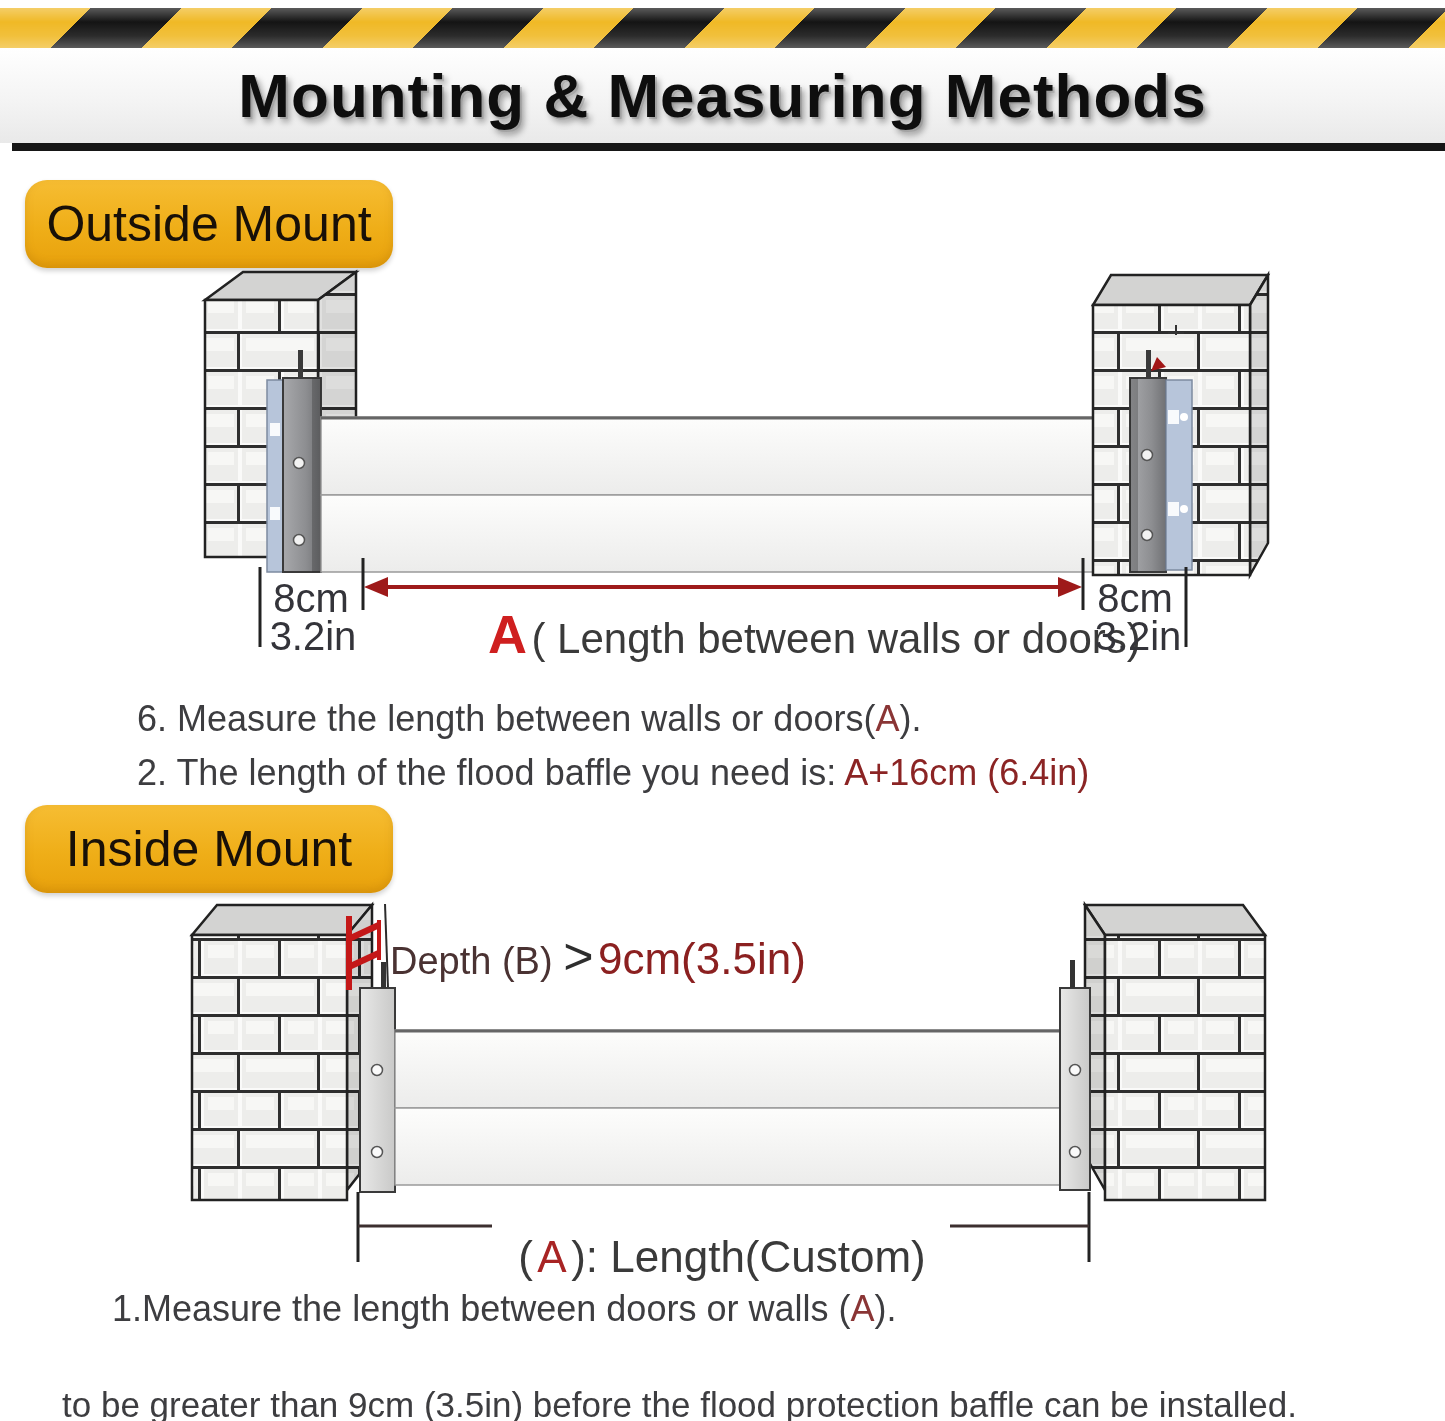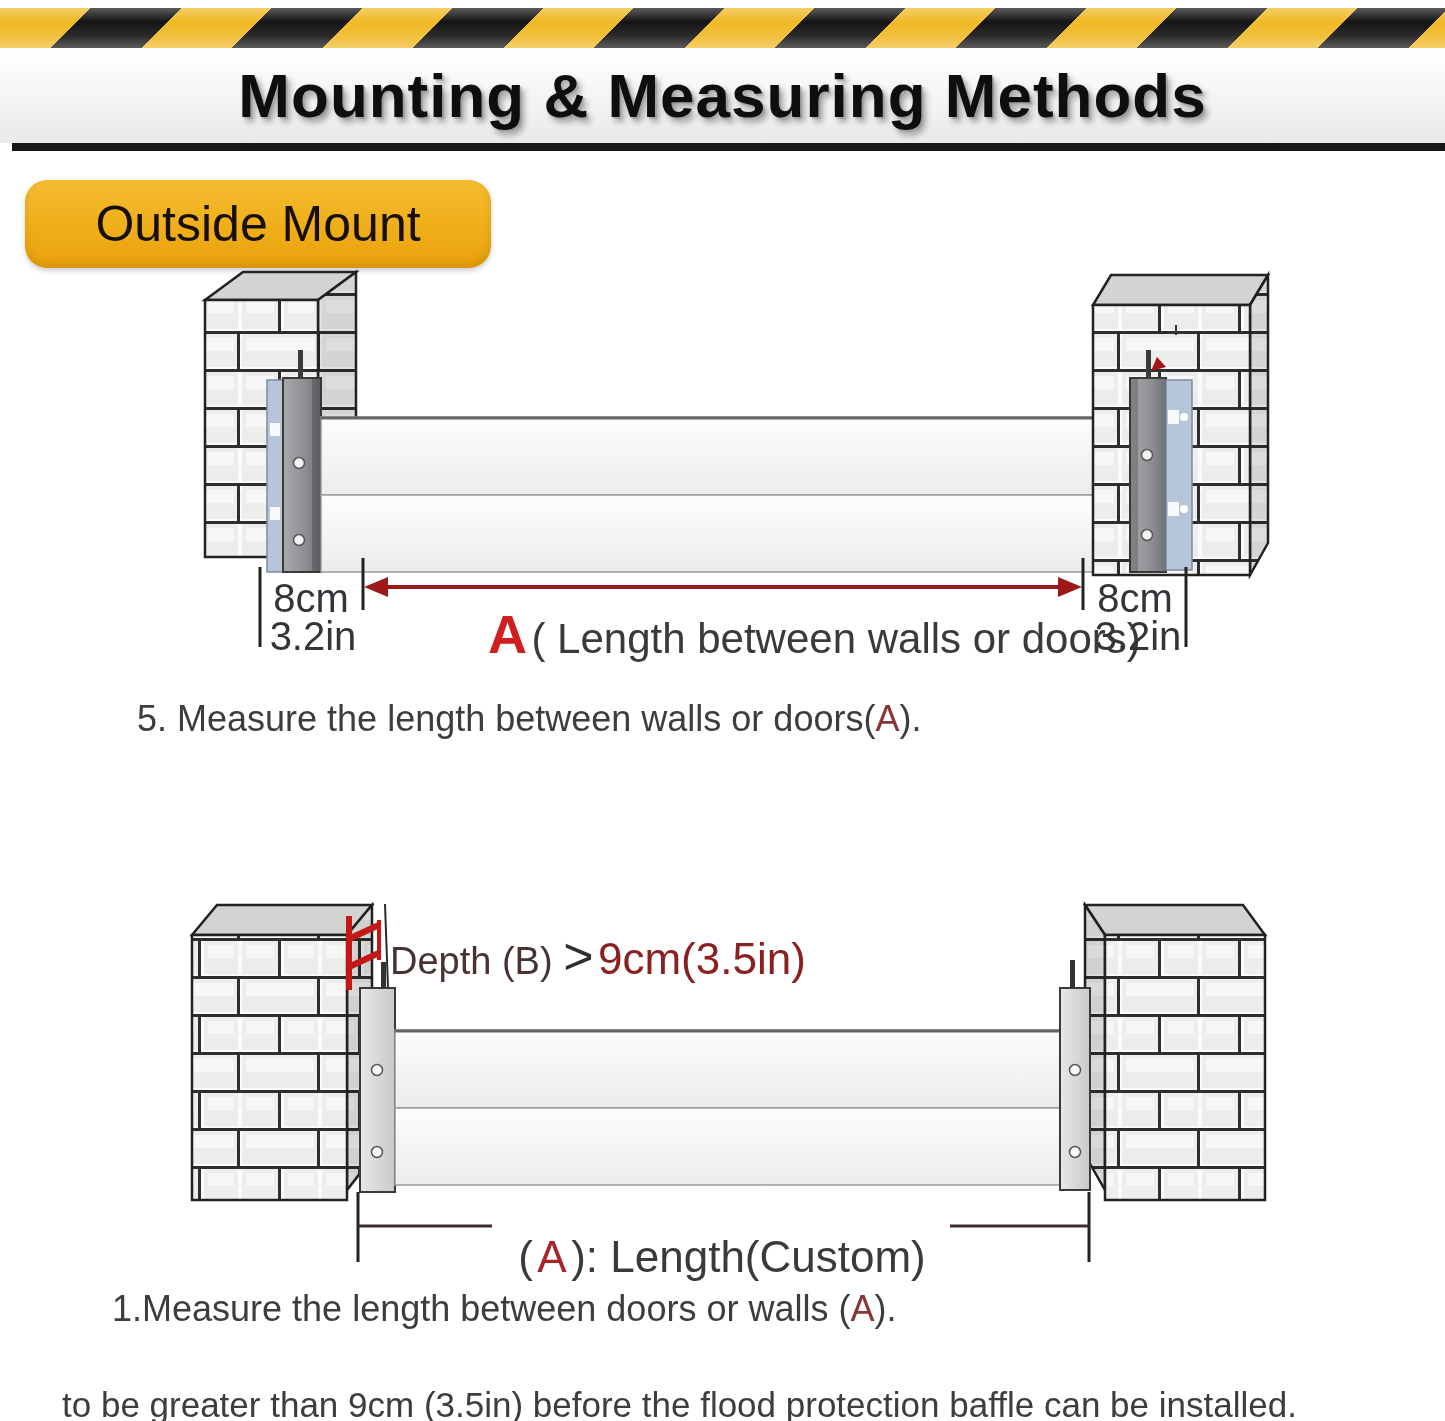--- a/index.html
+++ b/index.html
@@ -24,21 +24,21 @@
   .title {
     font-size:62px; font-weight:700; color:#0e0e0e; letter-spacing:1px;
     text-shadow:2px 2px 0 rgba(130,130,130,.35), 4px 5px 6px rgba(0,0,0,.35);
     white-space:nowrap;
   }
   .banner-underline {
     position:absolute; top:143px; left:12px; right:0; height:8px; background:#161616;
   }
   
   .mount-label {
-    position:absolute; left:25px; width:466px; height:88px;
+    position:absolute; left:25px; width:368px; height:88px;
     background:linear-gradient(180deg,#f6bd33 0%,#efae18 55%,#e8a10c 100%);
     border-radius:22px; display:flex; align-items:center; justify-content:center;
     font-size:50px; color:#181008; white-space:nowrap;
     box-shadow:0 3px 5px rgba(0,0,0,.18), inset 0 -4px 8px rgba(150,90,0,.22);
   }
   
   .diag { position:absolute; left:0; width:1445px; display:block; }
   svg text { font-family:"Liberation Sans", sans-serif; }
   
   .step {
@@ -56,20 +56,21 @@
 
   <div>
     <div class="stripes"></div>
     <div class="title-band">
       <div class="title">Mounting &amp; Measuring Methods</div>
     </div>
     <div class="banner-underline"></div>
   </div>
 
   <div class="mount-label" style="top:180px">Outside Mount</div>
+  <div class="mount-label" style="top:805px">Inside Mount</div>
 
   <svg class="diag" style="top:255px;height:425px" viewBox="0 0 1445 425">
     <defs>
       <pattern id="brick" width="80" height="76" patternUnits="userSpaceOnUse">
         <rect width="80" height="76" fill="#fafaf9"></rect>
         <rect x="2" y="3" width="76" height="33" fill="#ededeb"></rect>
         <rect x="6" y="7" width="68" height="13" fill="#f7f7f5"></rect>
         <rect x="2" y="41" width="36" height="33" fill="#ededeb"></rect>
         <rect x="44" y="41" width="34" height="33" fill="#ededeb"></rect>
         <rect x="6" y="45" width="28" height="13" fill="#f7f7f5"></rect>
@@ -156,21 +157,24 @@
     </g>
     <g>
       <line x1="1083" y1="303" x2="1083" y2="355" stroke="#222" stroke-width="3"></line>
       <line x1="1186" y1="312" x2="1186" y2="392" stroke="#222" stroke-width="3"></line>
       <text x="1135" y="357" text-anchor="middle" font-size="40" fill="#34343a">8cm</text>
       <text x="1138" y="395" text-anchor="middle" font-size="40" fill="#34343a">3.2in</text>
     </g>
   </svg>
 
   <div class="step" style="left:137px;top:699px">
-    <span>5. Measure the length between walls or doors(</span><span class="hl-soft">A</span><span>).</span>
+    <span>6. Measure the length between walls or doors(</span><span class="hl-soft">A</span><span>).</span>
+  </div>
+  <div class="step" style="left:137px;top:753px">
+    <span>2. The length of the flood baffle you need is: </span><span class="hl-red">A+16cm (6.4in)</span>
   </div>
 
   <svg class="diag" style="top:900px;height:400px" viewBox="0 0 1445 400">
 
     <g>
       <polygon points="192,35 347,35 372,5 217,5" fill="#d3d3d2" stroke="#222" stroke-width="2.5"></polygon>
       <polygon points="347,35 372,5 372,258 347,290" fill="url(#brick)" stroke="#222" stroke-width="2.5"></polygon>
       <polygon points="347,35 372,5 372,258 347,290" fill="rgba(0,0,0,0.12)"></polygon>
       <rect x="192" y="35" width="155" height="265" fill="url(#brick)" stroke="#222" stroke-width="2.5"></rect>
     </g>

